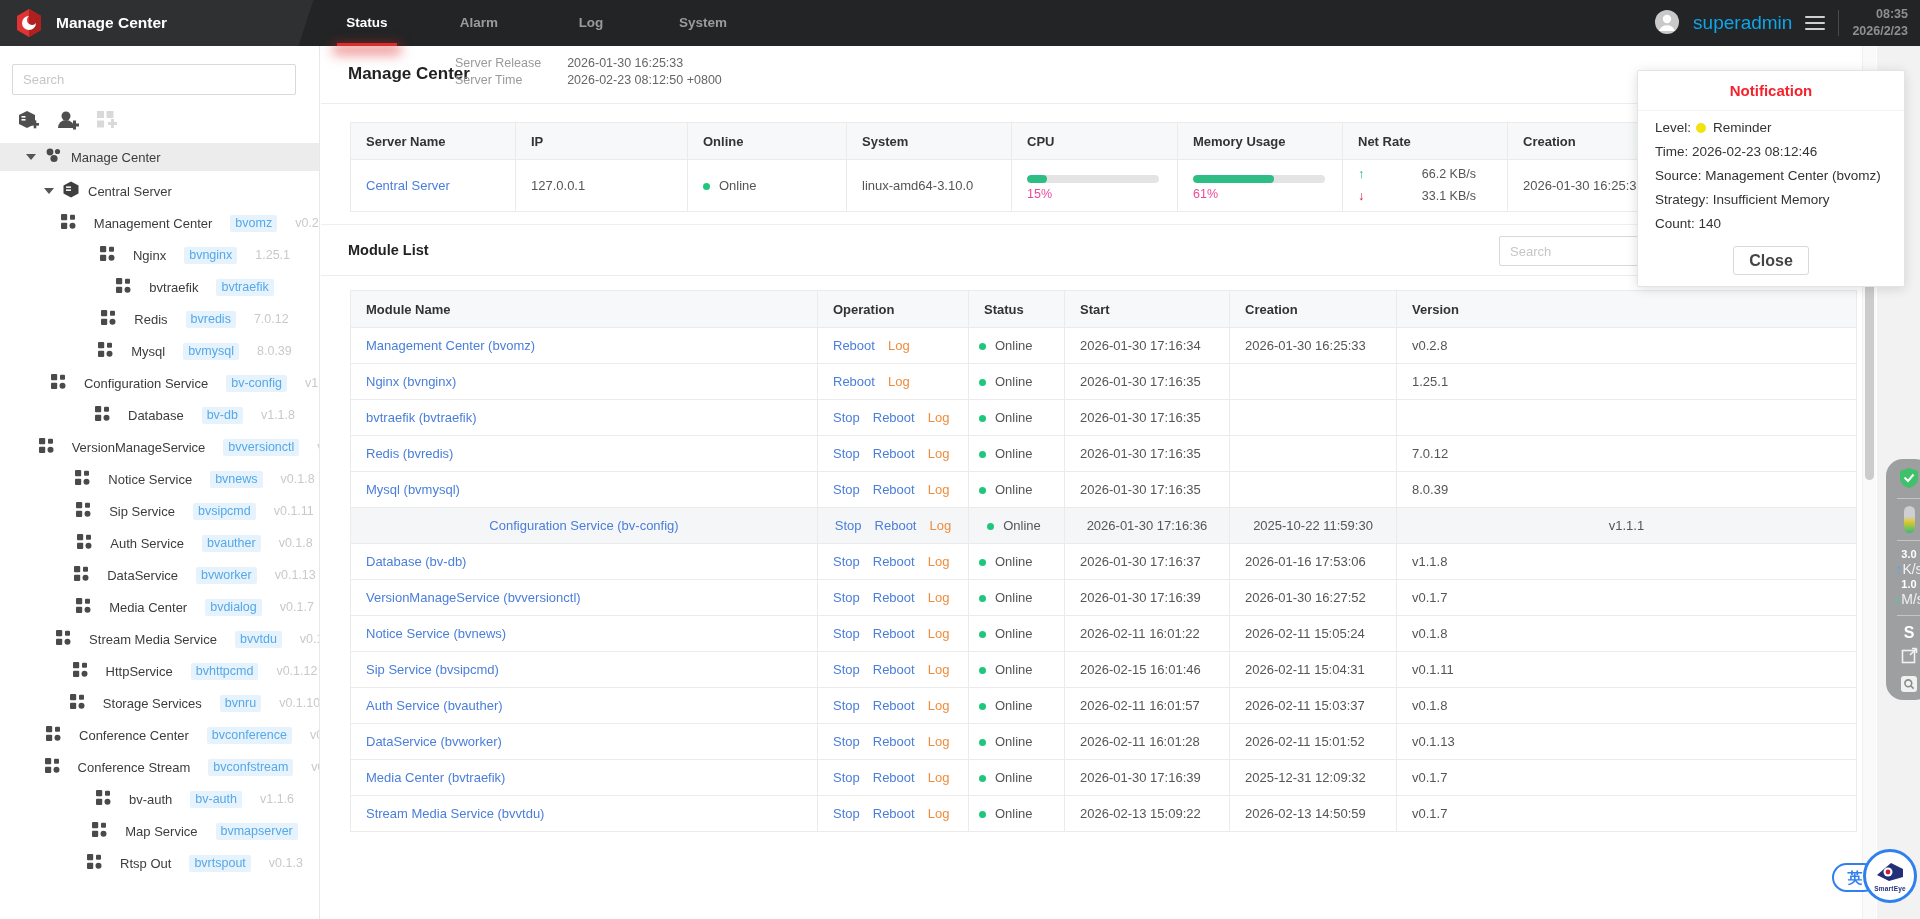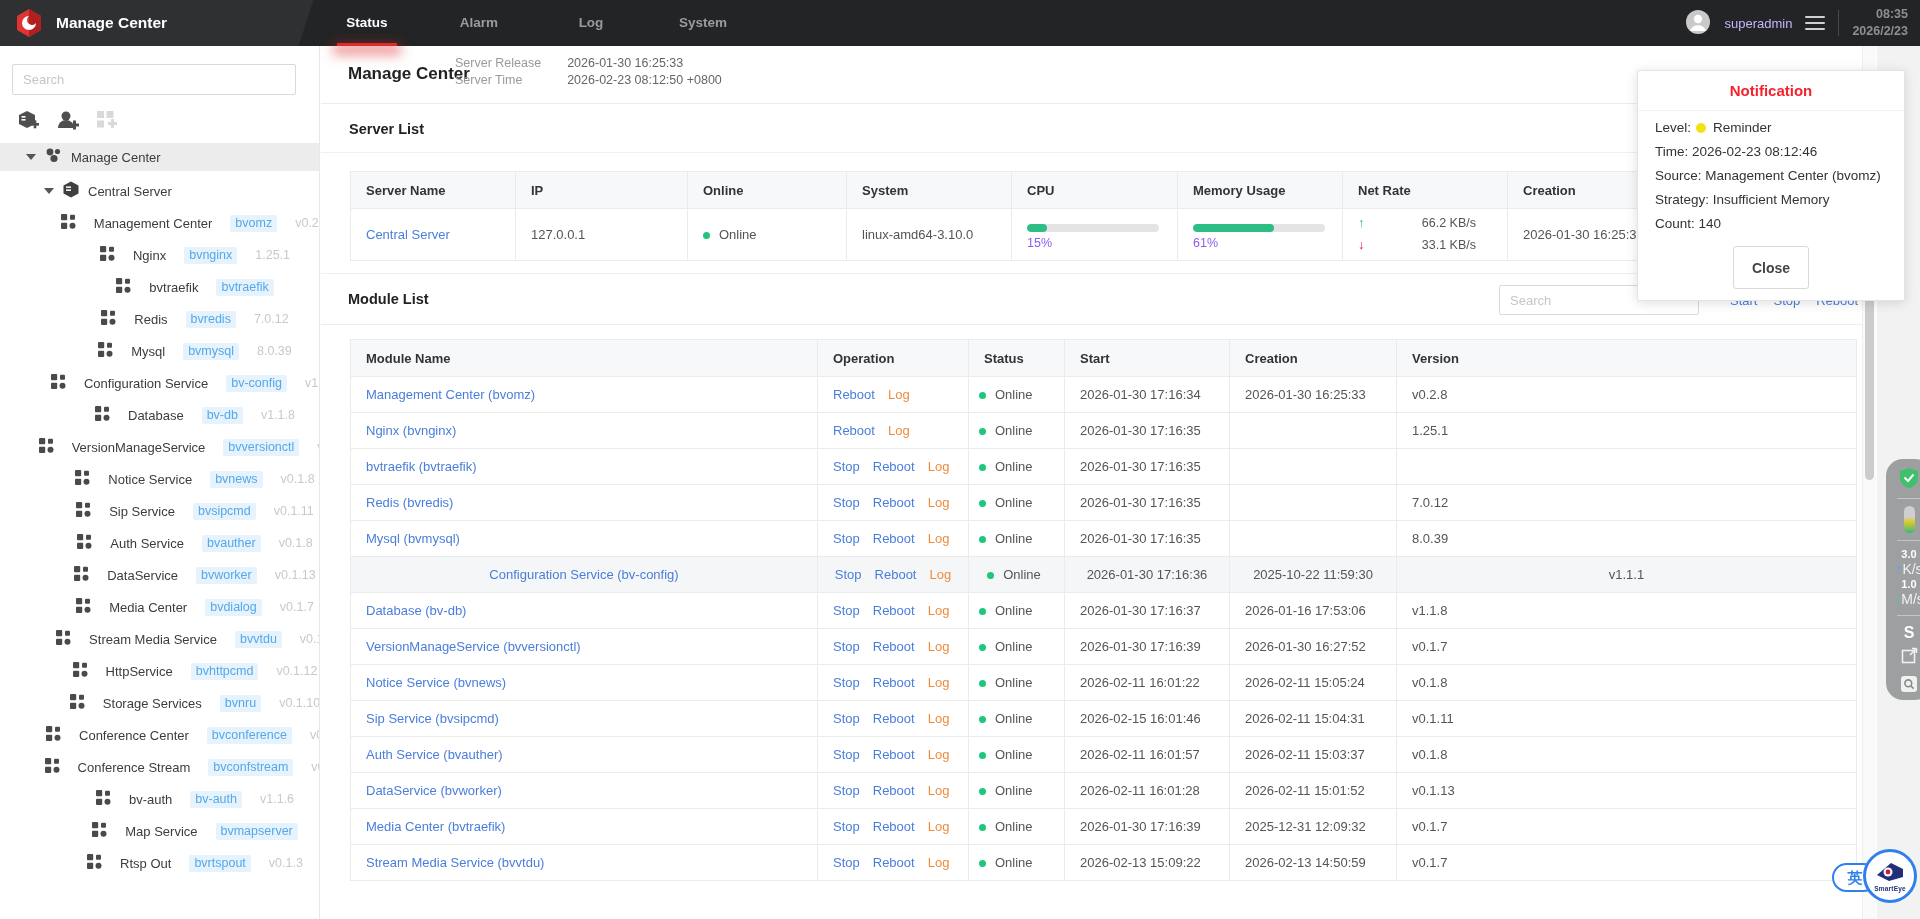--- a/index.html
+++ b/index.html
@@ -12,21 +12,21 @@
   .brand{position:absolute;left:0;top:0;height:46px;width:292px;background:#2e3032;}
   .brand::after{content:"";position:absolute;right:-14px;top:0;height:46px;width:28px;background:#2e3032;transform:skewX(-18deg);}
   .brand-logo{position:absolute;left:15px;top:8px;}
   .brand-title{position:absolute;left:56px;top:0;line-height:46px;color:#fff;font-weight:bold;font-size:15.5px;white-space:nowrap;}
   .nav-tabs{position:absolute;left:311px;top:0;height:46px;display:flex;}
   .nav-tab{width:112px;text-align:center;line-height:46px;color:#9b9b9b;font-weight:bold;font-size:13.5px;position:relative;cursor:pointer;}
   .nav-tab.active{color:#fff;}
   .nav-tab .nav-underline{display:none;}
   .nav-tab.active .nav-underline{display:block;position:absolute;left:26px;right:26px;bottom:0;height:3px;background:#e02b2b;box-shadow:0 5px 12px 4px rgba(224,43,43,.5);}
   .nav-right{position:absolute;right:12px;top:0;height:46px;display:flex;align-items:center;gap:13px;}
-  .nav-user{color:#c4b5fd;font-size:13px;}
+  .nav-user{color:#0ea5e9;font-size:19px;}
   .hamburger{width:20px;display:flex;flex-direction:column;gap:4px;cursor:pointer;}
   .hamburger i{display:block;height:2px;background:#d0d0d0;border-radius:1px;}
   .nav-divider{width:1px;height:26px;background:#4a4a4a;}
   .nav-clock{text-align:right;color:#8f8f8f;font-weight:bold;font-size:12.5px;line-height:1.35;}
 
   
   .sidebar{position:absolute;top:46px;left:0;width:320px;bottom:0;background:#fff;border-right:1px solid #e8e8e8;overflow:hidden;z-index:10;}
   .side-search{position:absolute;left:12px;top:18px;width:284px;height:31px;border:1px solid #d9d9d9;border-radius:2px;padding:0 10px;font-size:13px;color:#333;outline:none;font-family:inherit;}
   .side-search::placeholder{color:#c6c6c6;}
   .side-icons{position:absolute;left:18px;top:64px;display:flex;gap:16px;align-items:center;}
@@ -60,38 +60,38 @@
   thead th{background:#f7f8f9;color:#333;font-weight:bold;height:37px;font-size:13px;}
   .server-table tbody td{height:52px;}
   .module-table tbody td{height:36px;}
   .module-table tbody tr.hl td{background:#f5f6f7;text-align:center;}
   .link{color:#4a7edb;}
   .op{color:#4a7edb;margin-right:13px;}
   .op.log{color:#f08c3c;margin-right:0;}
   .dot{display:inline-block;width:7px;height:7px;border-radius:50%;background:#1ec77c;margin-right:9px;}
   .bar{width:132px;height:8px;background:#e4e4e4;border-radius:4px;overflow:hidden;margin:4px 0 5px;}
   .bar i{display:block;height:100%;background:#2ebd85;border-radius:4px;}
-  .pct{font-size:12.5px;color:#8b5cf6;line-height:1;}
+  .pct{font-size:12.5px;color:#ec4899;line-height:1;}
   .net-row{display:flex;width:118px;justify-content:space-between;font-size:12.5px;line-height:1.75;}
   .arrow-up{color:#21b573;font-weight:bold;}
   .arrow-down{color:#cf1f3c;font-weight:bold;}
 
   .module-head{position:relative;height:52px;border-top:1px solid #efefef;border-bottom:1px solid #ededed;margin-top:12px;}
   .module-title{position:absolute;left:27px;top:17px;font-size:14.5px;font-weight:bold;color:#222;}
   .m-search{position:absolute;left:1178px;top:11px;width:200px;height:30px;border:1px solid #d9d9d9;border-radius:2px;padding:0 10px;font-size:13px;color:#333;outline:none;font-family:inherit;}
   .m-search::placeholder{color:#c6c6c6;}
   .m-actions{position:absolute;left:1409px;top:0;height:52px;display:flex;align-items:center;gap:16px;font-size:13px;}
 
   
   .notification{position:absolute;left:1637px;top:70px;width:268px;background:#fff;border:1px solid #e4e4e4;border-radius:2px;box-shadow:0 2px 12px rgba(0,0,0,.13);z-index:70;}
   .notif-title{height:40px;line-height:40px;text-align:center;color:#f5222d;font-weight:bold;font-size:15px;border-bottom:1px solid #f2f2f2;}
   .notif-body{padding:2px 17px 0;font-size:13.5px;color:#333;}
   .notif-line{margin:7px 0;line-height:1.25;}
   .lvl-dot{display:inline-block;width:10px;height:10px;border-radius:50%;background:#f2e30e;margin:0 7px -1px 5px;}
-  .notif-close{display:block;margin:14px auto 11px;width:76px;height:43px;border:1px solid #d9d9d9;background:#fff;border-radius:3px;font-size:14px;color:#444;font-weight:bold;font-family:inherit;cursor:pointer;}
+  .notif-close{display:block;margin:14px auto 11px;width:76px;height:29px;border:1px solid #d9d9d9;background:#fff;border-radius:3px;font-size:16px;color:#444;font-weight:bold;font-family:inherit;cursor:pointer;}
 
   
   .right-gutter{position:absolute;left:1877px;top:46px;right:0;bottom:0;background:#f2f2f2;z-index:5;}
   .scrollbar{position:absolute;left:1862px;top:46px;width:14px;bottom:0;background:#fafafa;border-left:1px solid #efefef;z-index:6;}
   .scroll-thumb{position:absolute;left:2px;top:104px;width:9px;height:330px;background:#ccc;border-radius:5px;cursor:pointer;}
 
   
   .float-bar{position:absolute;left:1886px;top:459px;width:46px;height:241px;background:rgba(138,140,142,.82);border-radius:17px;z-index:80;display:flex;flex-direction:column;align-items:center;padding-top:9px;}
   .fb-div{width:24px;height:1px;background:rgba(255,255,255,.4);margin:7px 0;}
   .thermo{width:11px;height:30px;border-radius:6px;background:linear-gradient(180deg,#cfcfcf 0%,#cfcfcf 40%,#ddca2e 58%,#3cb878 100%);}
@@ -496,21 +496,20 @@
   <div class="page-header">
     <span class="page-title">Manage Center</span>
     <div class="release-grid">
       <span class="rg-label">Server Release</span>
       <span class="rg-value">2026-01-30 16:25:33</span>
       <span class="rg-label">Server Time</span>
       <span class="rg-value">2026-02-23 08:12:50 +0800</span>
     </div>
   </div>
 
-  <div class="section-head">Server List</div>
   <div class="tbl-wrap">
     <table class="server-table">
       <colgroup>
         <col style="width:165px">
           <col style="width:172px">
           <col style="width:159px">
           <col style="width:165px">
         <col style="width:166px">
           <col style="width:165px">
           <col style="width:165px">

